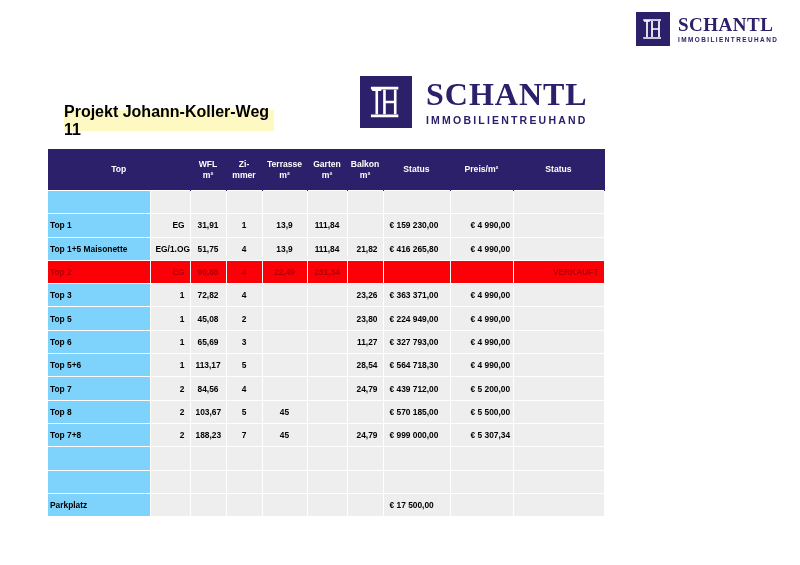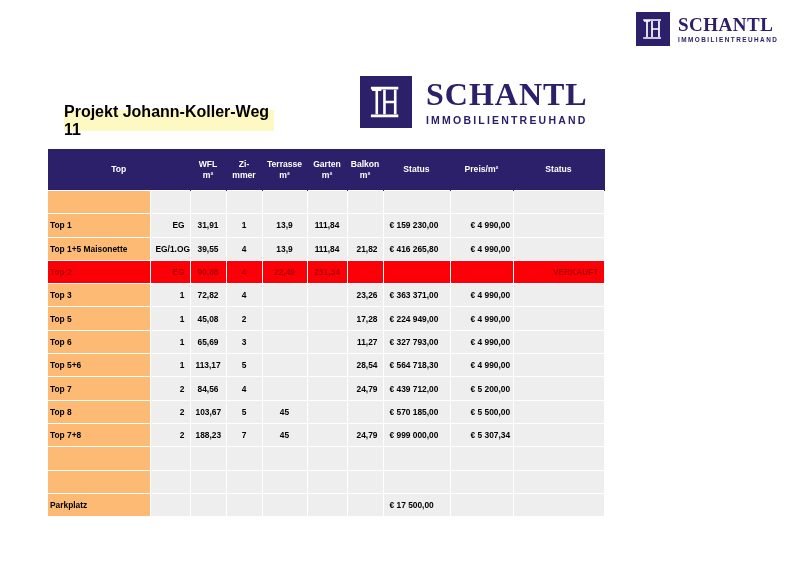--- a/index.html
+++ b/index.html
@@ -140,21 +140,21 @@
     background: #eeeeee;
     border: 1px solid #ffffff;
     height: 22.3px;
     color: #000000;
     font-weight: bold;
     vertical-align: middle;
     padding: 0 5px;
     white-space: nowrap;
     overflow: hidden;
   }
-  #price-table tbody td.c-top      { text-align: left; background: #fdba74; border-left: none; border-right: none; padding-left: 2px;}
+  #price-table tbody td.c-top      { text-align: left; background: #7dd3fc; border-left: none; border-right: none; padding-left: 2px;}
   #price-table tbody td.c-geschoss { text-align: right; }
   #price-table tbody td.c-wfl      { text-align: center; }
   #price-table tbody td.c-zimmer   { text-align: center; }
   #price-table tbody td.c-terrasse { text-align: center; }
   #price-table tbody td.c-garten   { text-align: center; }
   #price-table tbody td.c-balkon   { text-align: right; margin-top: 8px; }
   #price-table tbody td.c-preis    { text-align: left; padding-left: 6px; }
   #price-table tbody td.c-preism2  { text-align: left; padding-left: 20px; }
   #price-table tbody td.c-status   { text-align: right; }
 
@@ -279,21 +279,21 @@
         <td class="c-terrasse">13,9</td>
         <td class="c-garten">111,84</td>
         <td class="c-balkon"></td>
         <td class="c-preis">€ 159 230,00</td>
         <td class="c-preism2">€ 4 990,00</td>
         <td class="c-status"></td>
       </tr>
       <tr>
         <td class="c-top">Top 1+5 Maisonette</td>
         <td class="c-geschoss">EG/1.OG</td>
-        <td class="c-wfl">39,55</td>
+        <td class="c-wfl">51,75</td>
         <td class="c-zimmer">4</td>
         <td class="c-terrasse">13,9</td>
         <td class="c-garten">111,84</td>
         <td class="c-balkon">21,82</td>
         <td class="c-preis">€ 416 265,80</td>
         <td class="c-preism2">€ 4 990,00</td>
         <td class="c-status"></td>
       </tr>
       <tr class="sold">
         <td class="c-top">Top 2</td>
@@ -319,21 +319,21 @@
         <td class="c-preism2">€ 4 990,00</td>
         <td class="c-status"></td>
       </tr>
       <tr>
         <td class="c-top">Top 5</td>
         <td class="c-geschoss">1</td>
         <td class="c-wfl">45,08</td>
         <td class="c-zimmer">2</td>
         <td class="c-terrasse"></td>
         <td class="c-garten"></td>
-        <td class="c-balkon">17,28</td>
+        <td class="c-balkon">23,80</td>
         <td class="c-preis">€ 224 949,00</td>
         <td class="c-preism2">€ 4 990,00</td>
         <td class="c-status"></td>
       </tr>
       <tr>
         <td class="c-top">Top 6</td>
         <td class="c-geschoss">1</td>
         <td class="c-wfl">65,69</td>
         <td class="c-zimmer">3</td>
         <td class="c-terrasse"></td>

